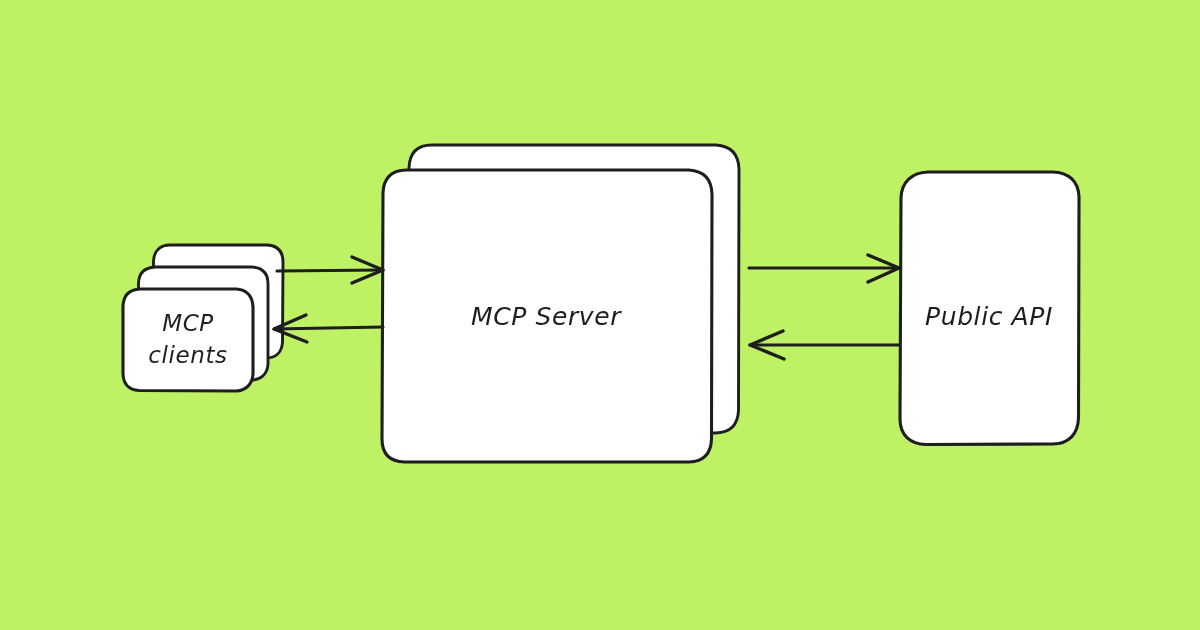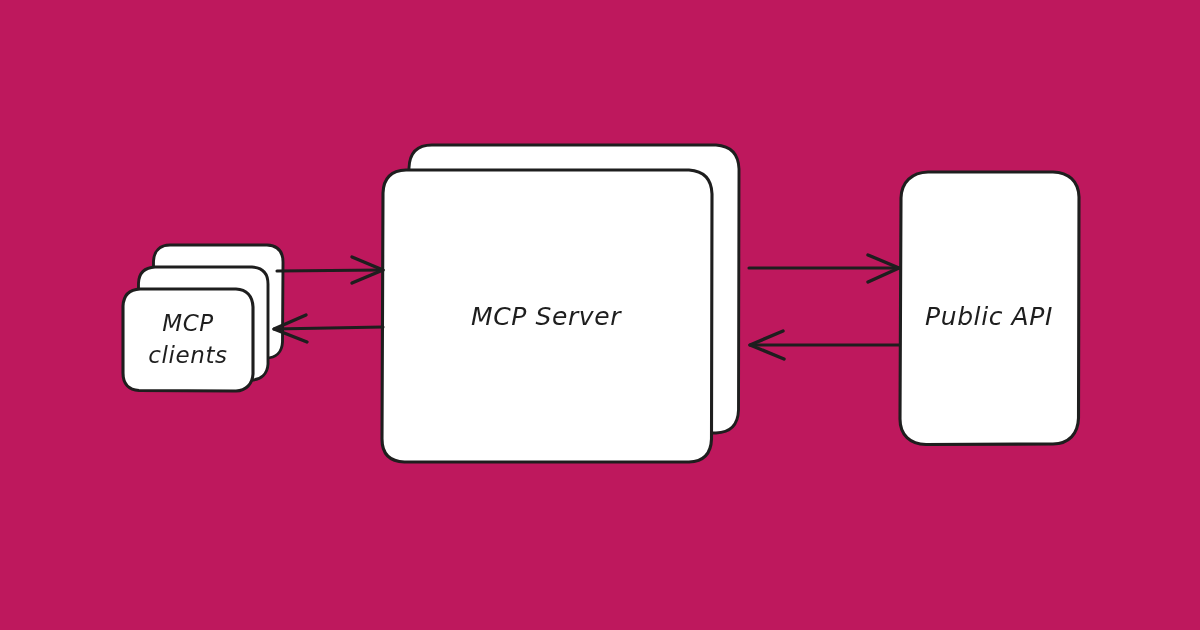--- a/index.html
+++ b/index.html
@@ -11,21 +11,21 @@
   body {
     width: 1200px;
     height: 630px;
     overflow: hidden;
     font-family: "DejaVu Sans", sans-serif;
   }
   #canvas-root {
     position: relative;
     width: 1200px;
     height: 630px;
-    background: #be185d;
+    background: #bef264;
   }
   #diagram-svg {
     display: block;
     width: 1200px;
     height: 630px;
   }
   .node-shape {
     fill: #ffffff;
     stroke: #1e1e1e;
     stroke-linecap: round;

